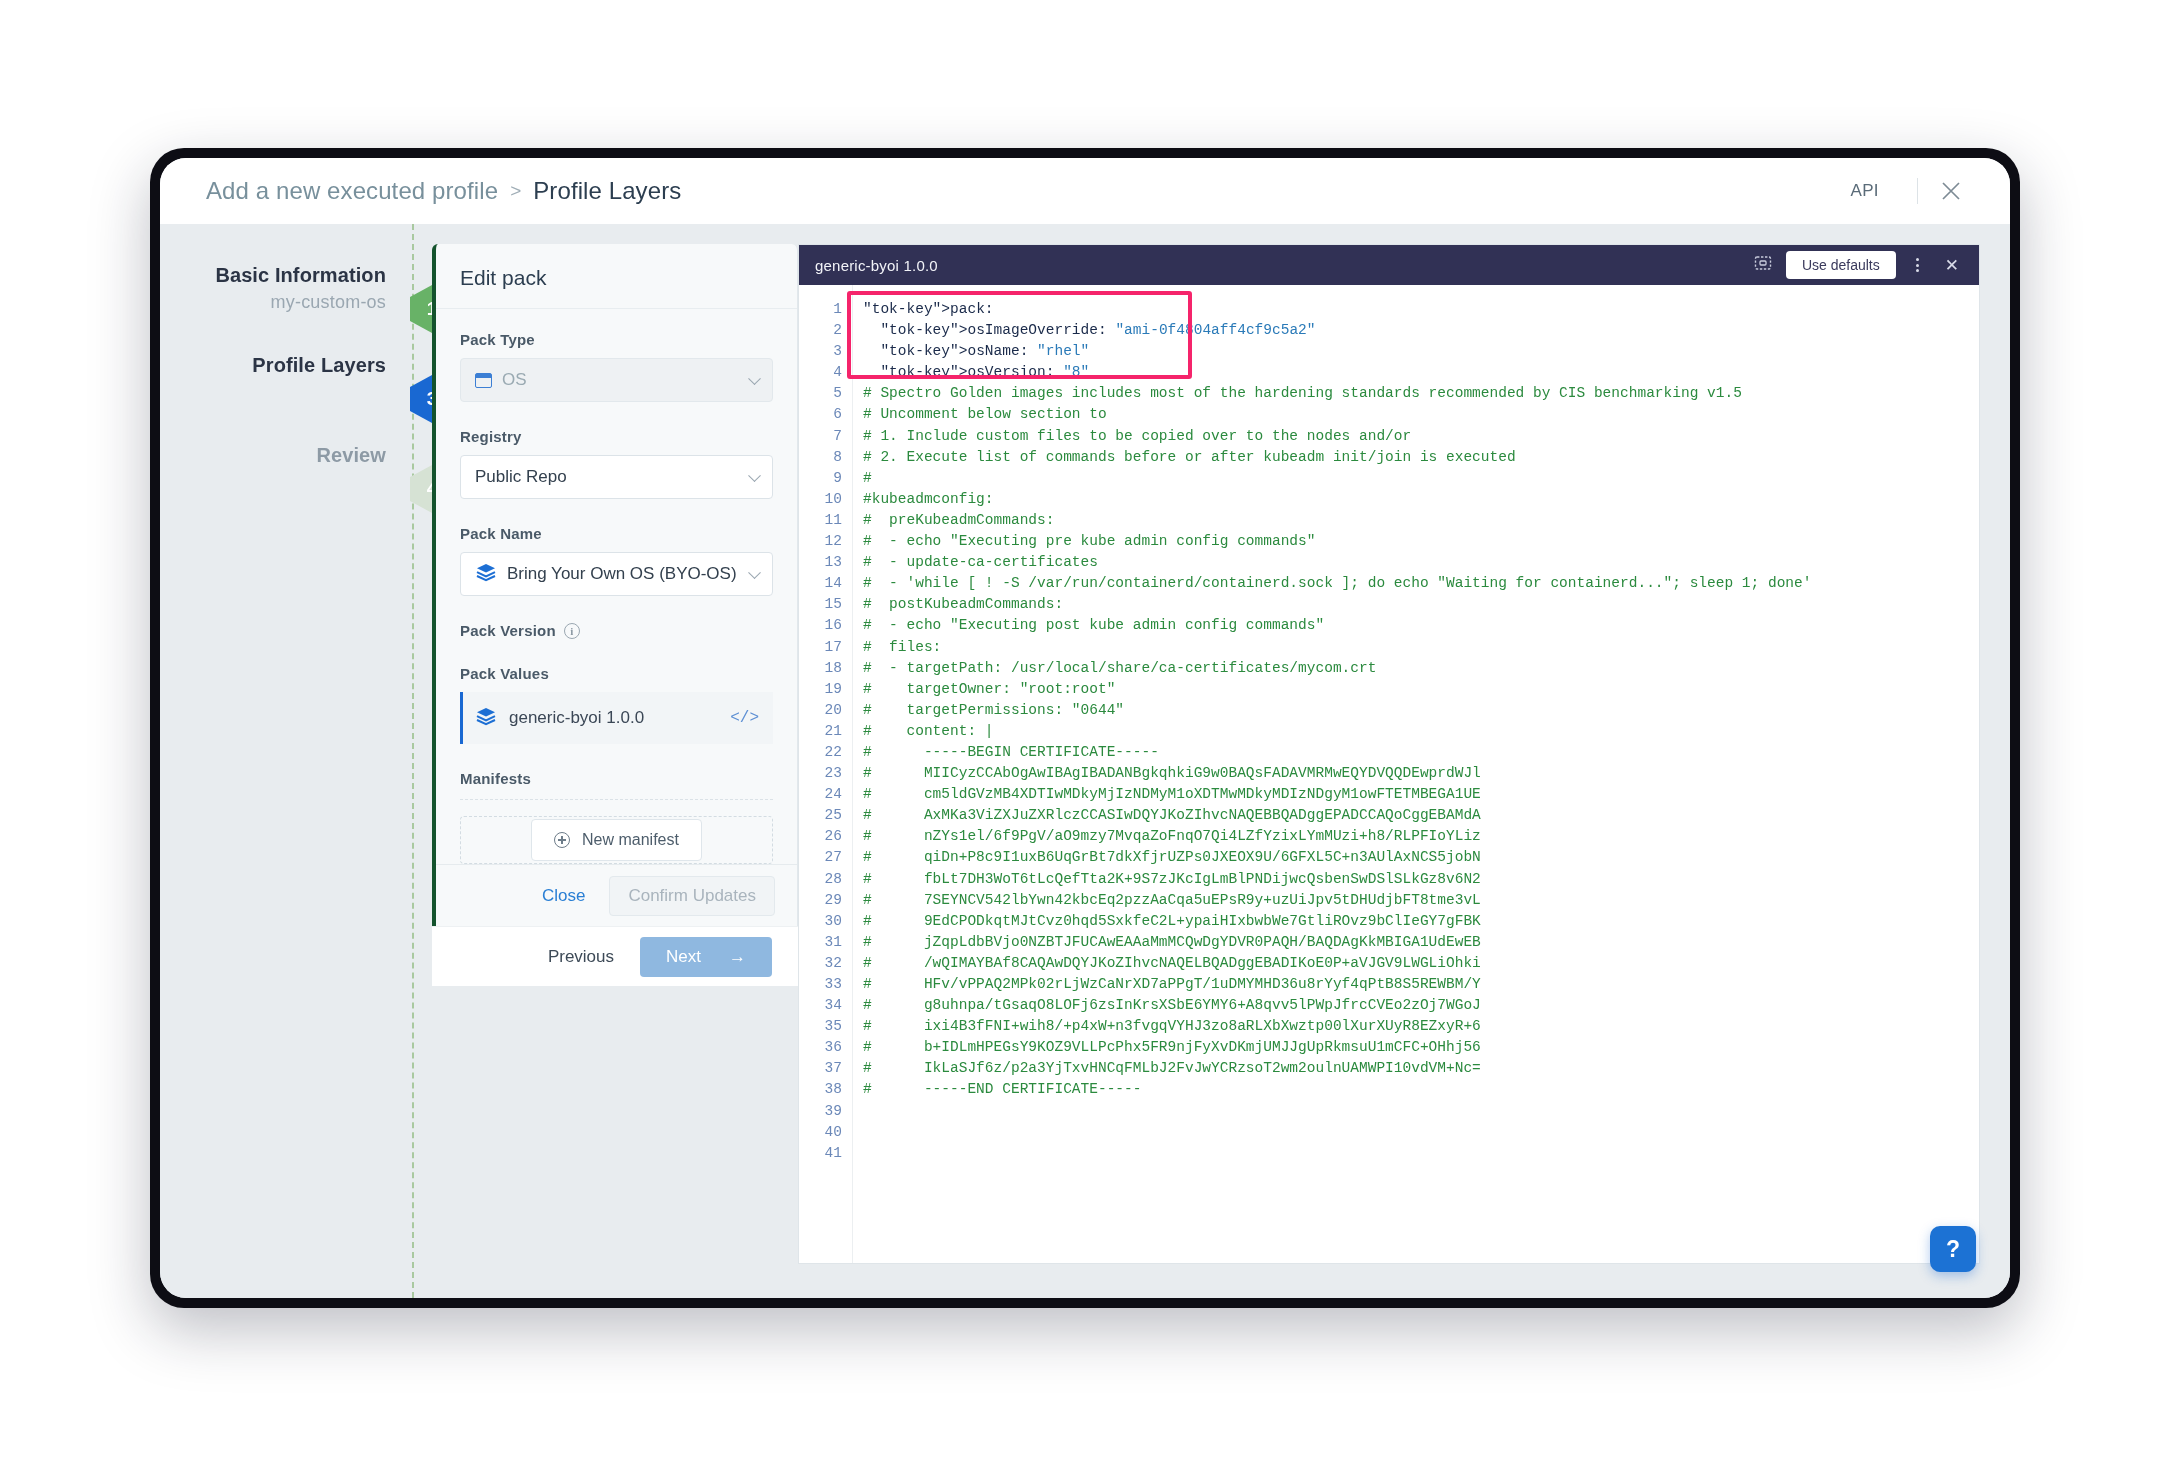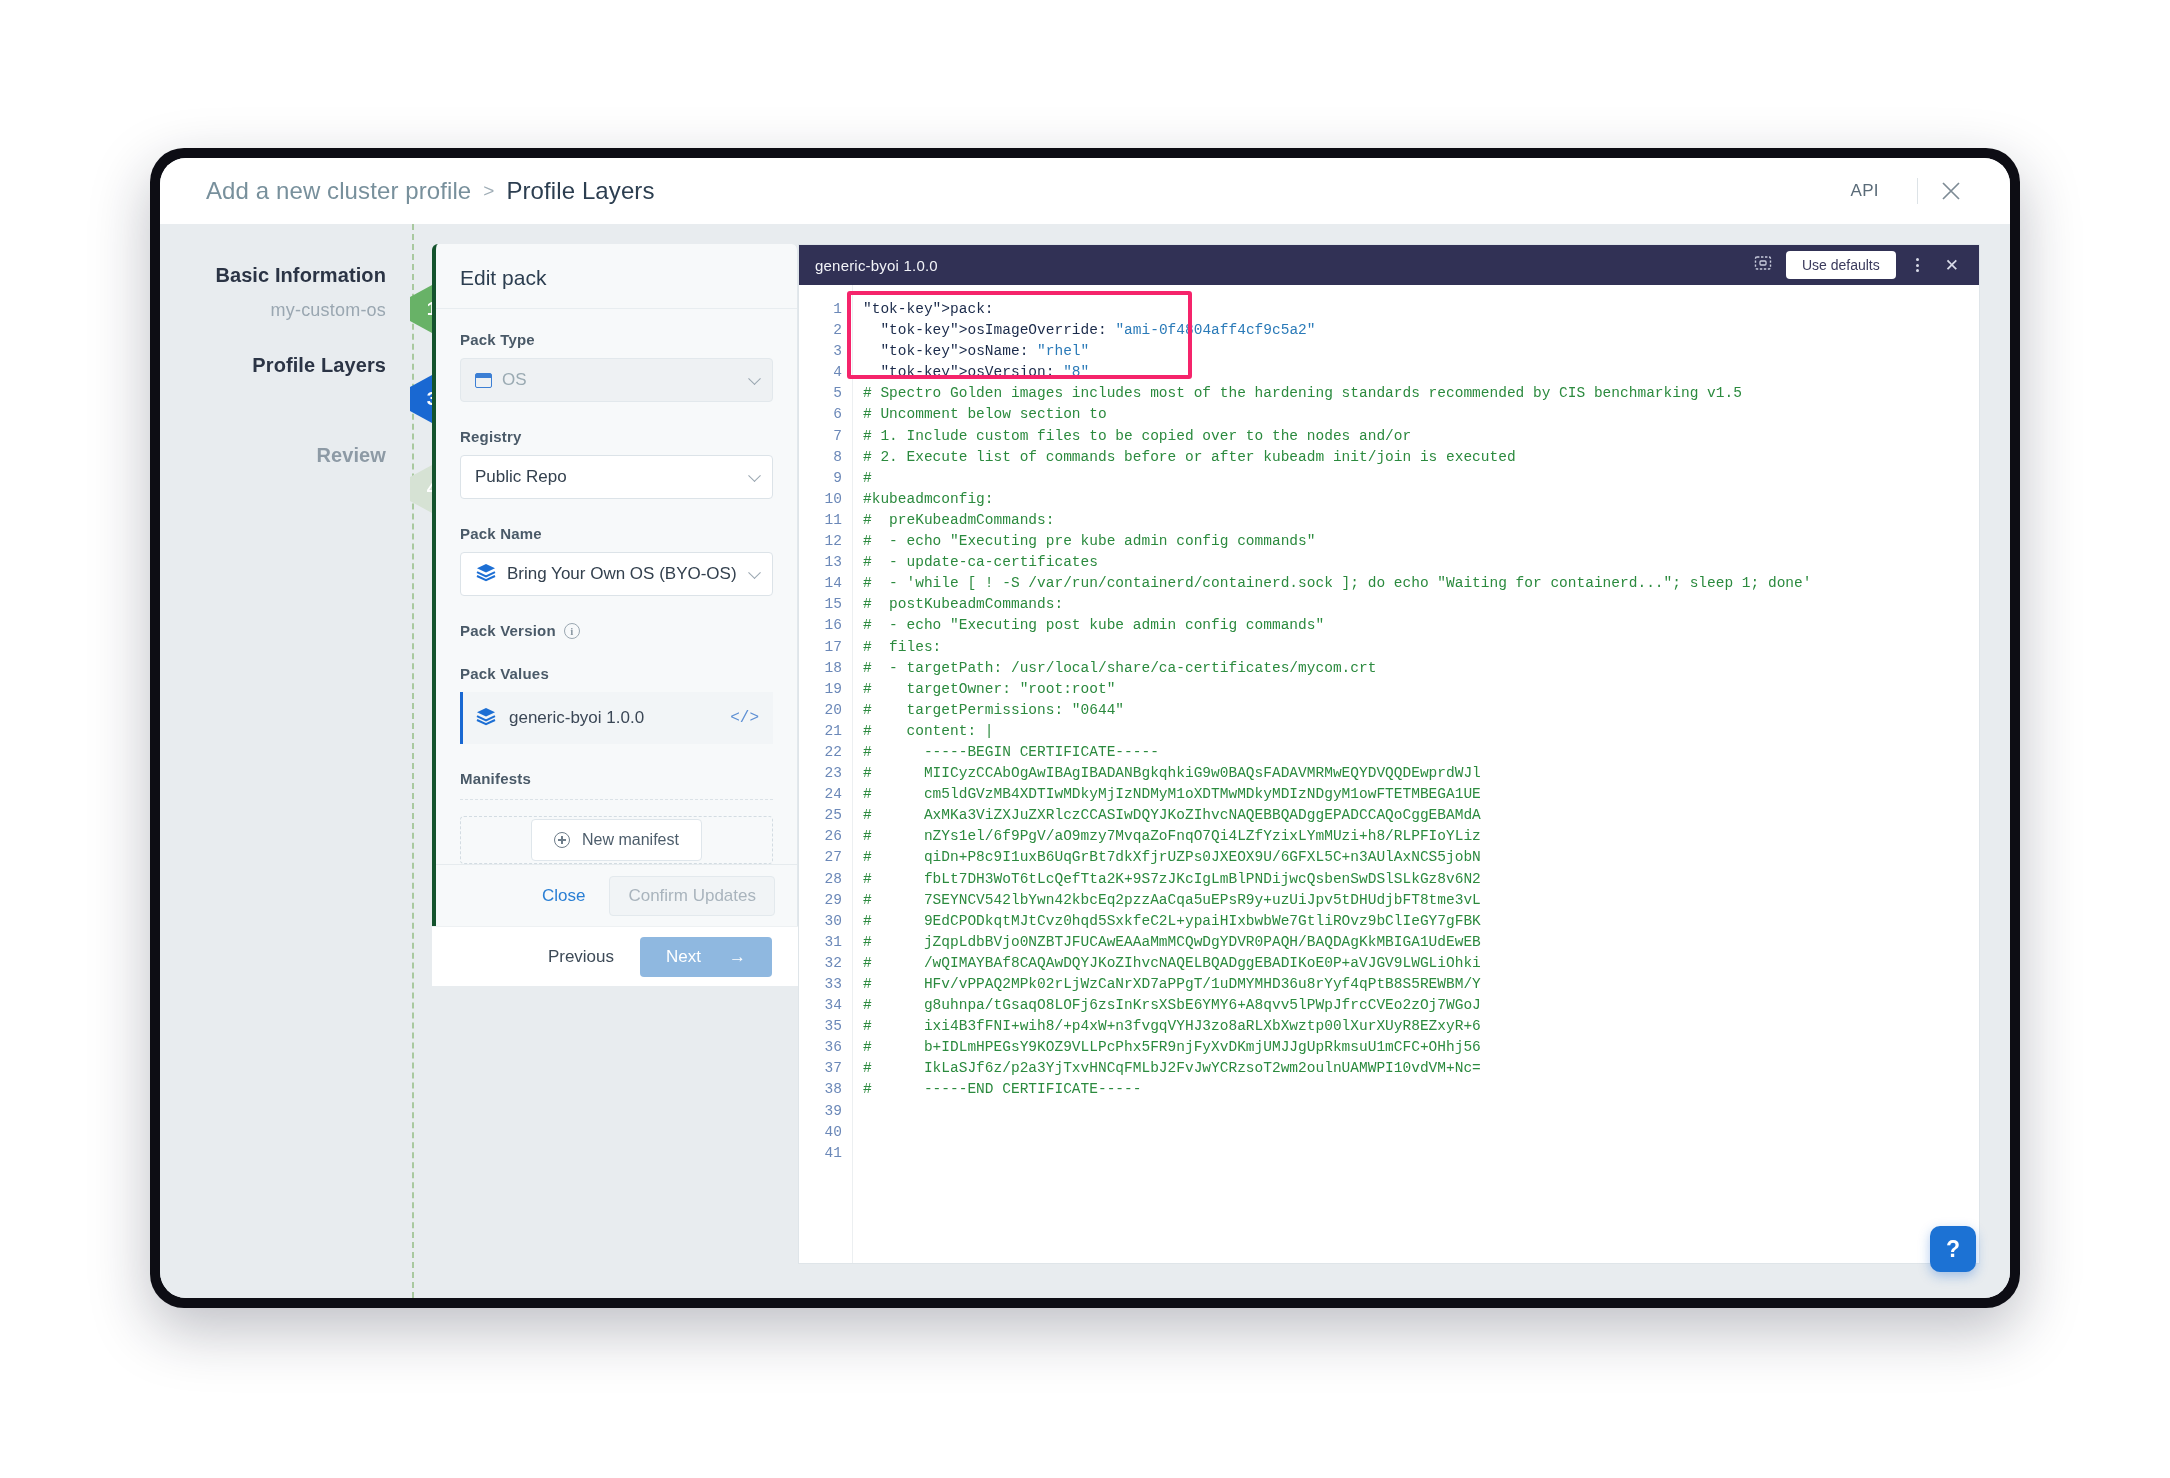--- a/index.html
+++ b/index.html
@@ -74,21 +74,21 @@
   }
   .step {
     position: relative;
     height: 90px;
     padding-right: 46px;
     text-align: right;
     display: flex; flex-direction: column; justify-content: flex-start;
   }
   .step-title { font-size: 20px; font-weight: 700; color: #2b3445; letter-spacing: .1px; }
   .step-title.muted { color: #8d9aa5; font-weight: 600; }
-  .step-sub { font-size: 18px; color: #9aa7b1; margin-top: 13px; letter-spacing: .2px; }
+  .step-sub { font-size: 18px; color: #9aa7b1; margin-top: 5px; letter-spacing: .2px; }
   .hexwrap {
     position: absolute; right: -22px; top: 50%; transform: translateY(-50%);
     width: 44px; height: 48px;
   }
   .hex {
     width: 44px; height: 48px;
     clip-path: polygon(50% 0%, 100% 25%, 100% 75%, 50% 100%, 0% 75%, 0% 25%);
     display: flex; align-items: center; justify-content: center;
     font-size: 19px; color: #fff; font-weight: 600;
   }
@@ -292,21 +292,21 @@
     box-shadow: 0 4px 12px rgba(25,104,210,.35);
   }
 </style>
 </head>
 <body>
 
 <div id="device">
 <div id="screen">
 
   <div id="topbar">
-    <span class="crumb-root">Add a new cluster profile</span>
+    <span class="crumb-root">Add a new executed profile</span>
     <span class="crumb-sep">&gt;</span>
     <span class="crumb-cur">Profile Layers</span>
     <div id="topbar-right">
       <span class="api-btn">API</span>
       <span class="vdiv"></span>
       <span class="x-close">
         <svg width="22" height="22" viewBox="0 0 22 22">
               <path d="M3 3 L19 19 M19 3 L3 19" stroke="#7d8b95" stroke-width="1.7" fill="none"></path>
             </svg>
       </span>

